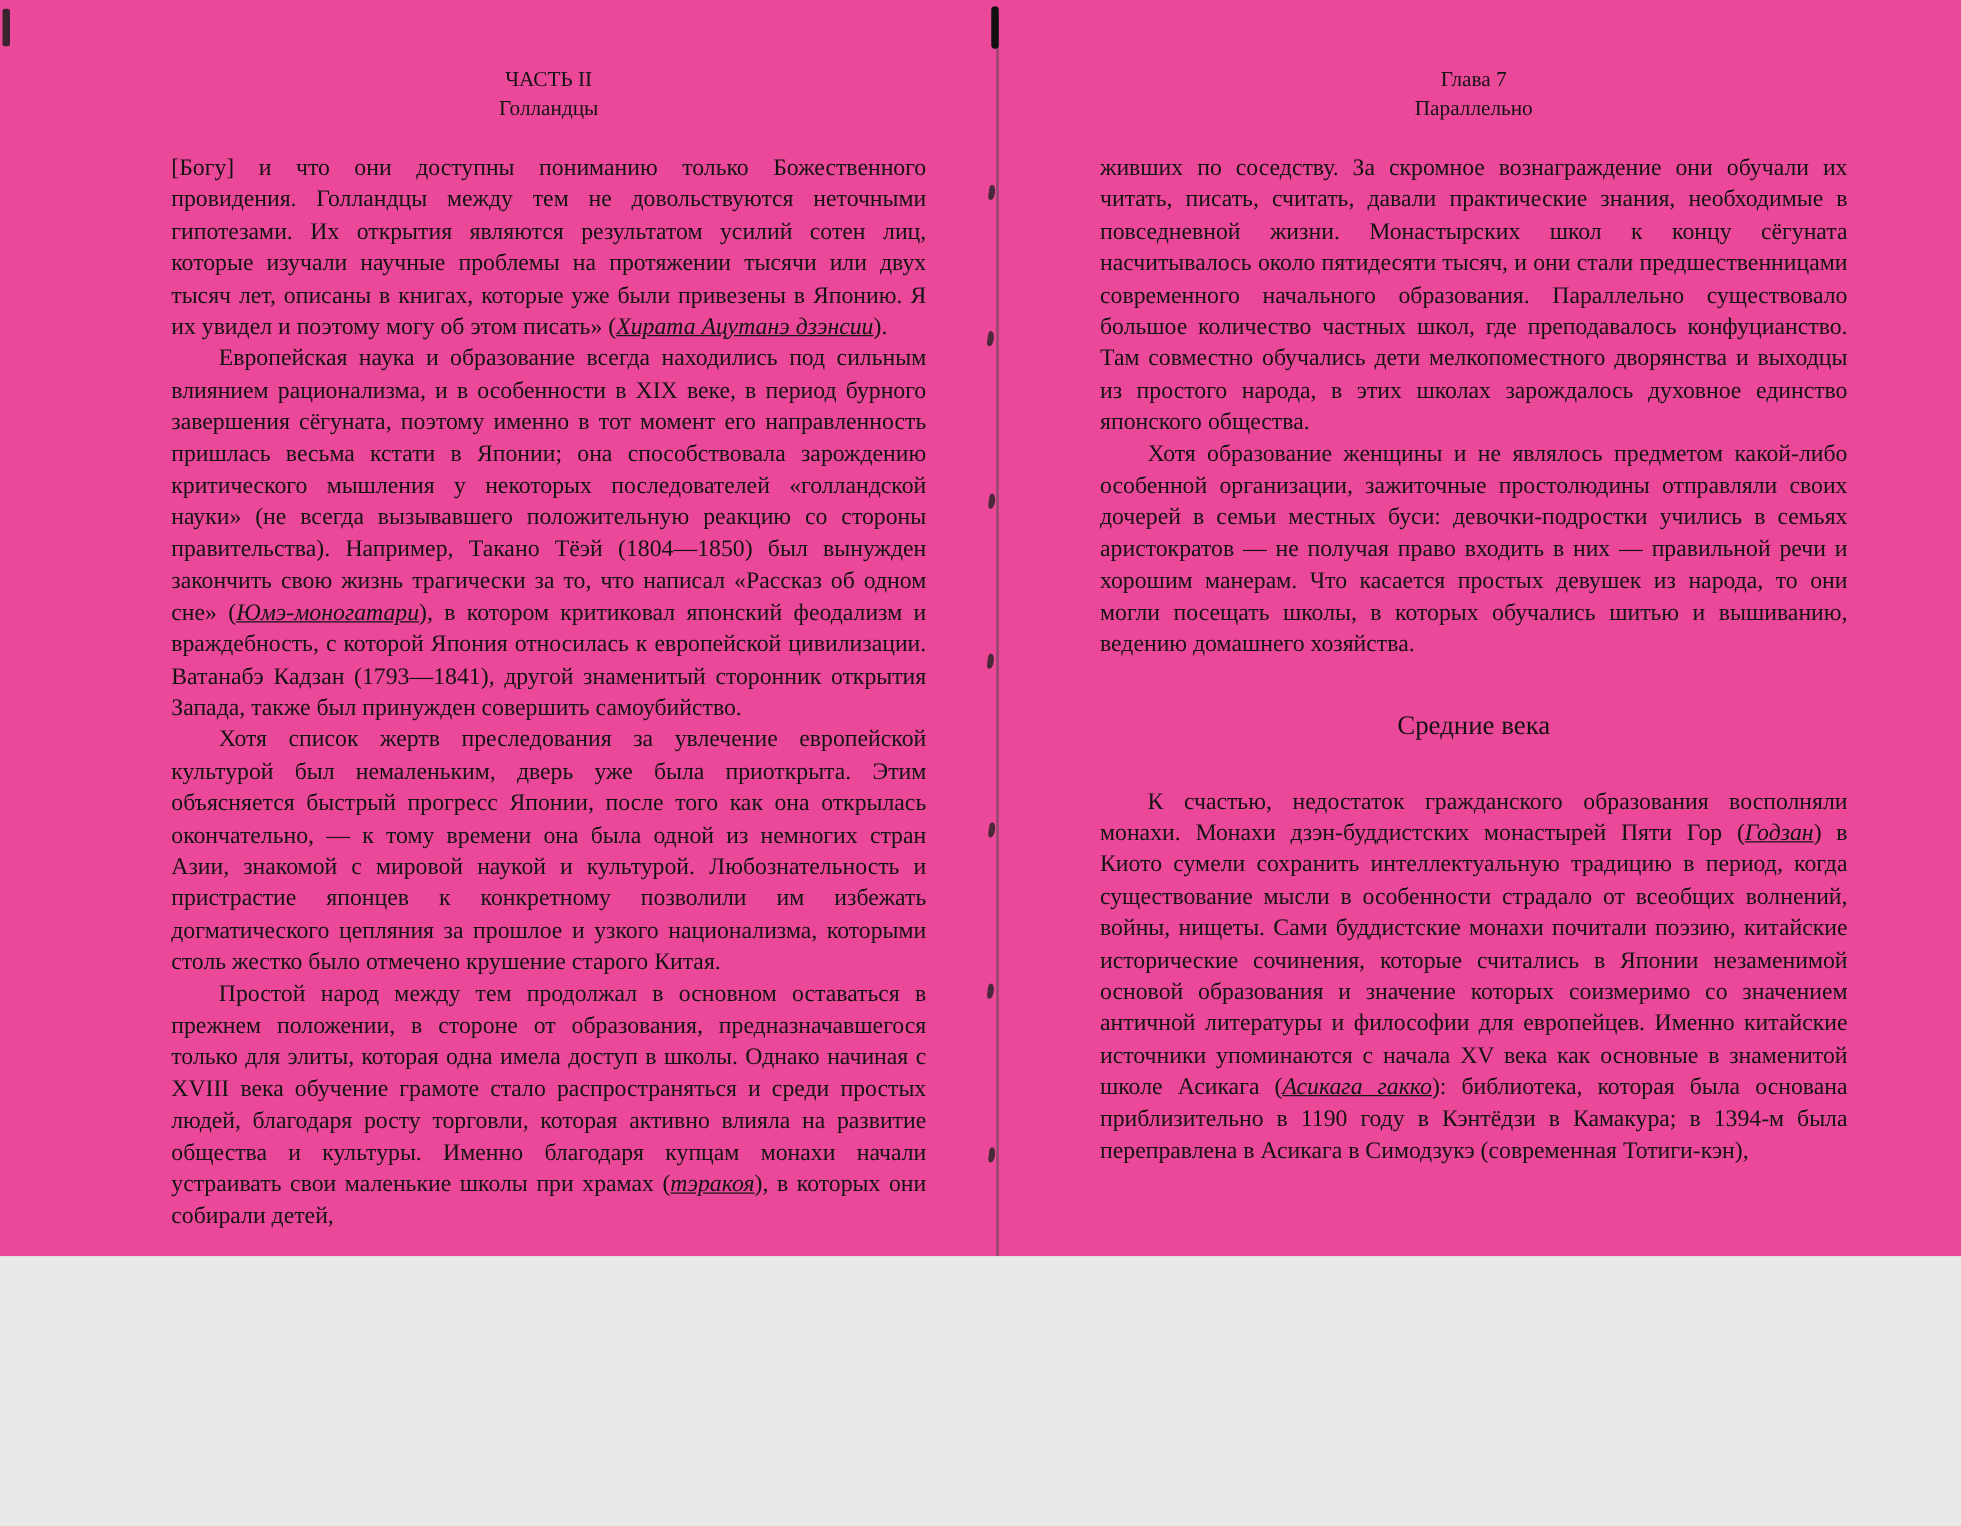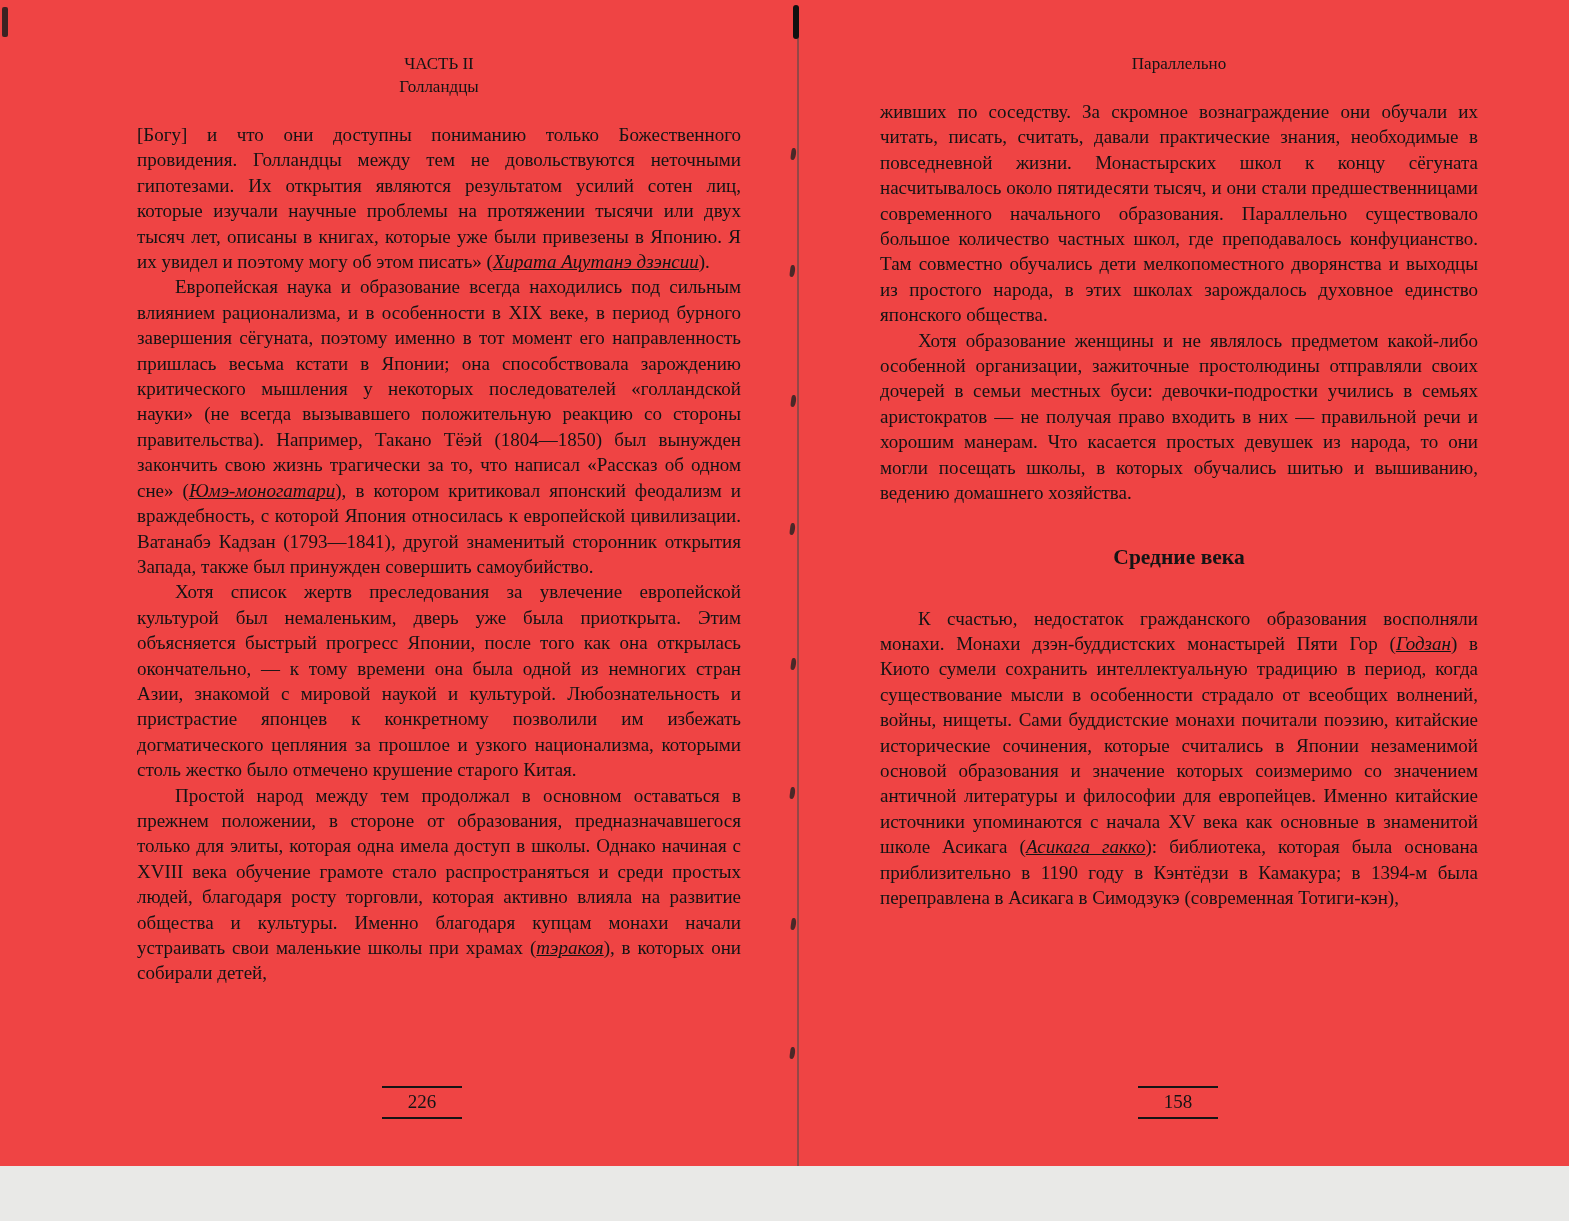--- a/index.html
+++ b/index.html
@@ -1,20 +1,20 @@
 <!DOCTYPE html>
 <html lang="ru"><head>
 <meta charset="utf-8">
 <style>
   * { margin:0; padding:0; box-sizing:border-box; }
   html,body { background:#e9e9e7; }
   .canvas {
     position:relative;
-    width:1569px; height:1166px;
-    background:#ef4444;
+    width:1569px; height:1005px;
+    background:#ec4899;
     overflow:hidden;
     font-family:"Liberation Serif", serif;
     color:#141414;
   }
   .page { position:absolute; top:52px; }
   .left-page  { left:137px; width:604px; }
   .right-page { left:880px; width:598px; }
 
   .page-header {
     text-align:center;
@@ -33,21 +33,20 @@
   .para { text-indent:0; }
   .para.indent { text-indent:38px; }
   .para em { font-style:italic;text-decoration:underline; }
 
   .section-heading {
     text-align:center;
     font-size:21.5px;
     line-height:26px;
     margin:38px 0 36px 0;
     font-style:normal;
-    font-weight:bold;
   }
 
   .page-number-block {
     position:absolute;
     top:1086px;
     width:80px;
     text-align:center;
     border-top:2px solid #151515;
     border-bottom:2px solid #151515;
     padding:3px 0 4px 0;
@@ -109,20 +108,21 @@
     <div class="body-text">
         <p class="para"><span>[Богу] и что они доступны пониманию только Божественного провидения. Голландцы между тем не довольствуются неточными гипотезами. Их открытия являются результатом усилий сотен лиц, которые изучали научные проблемы на протяжении тысячи или двух тысяч лет, описаны в книгах, которые уже были привезены в Японию. Я их увидел и поэтому могу об этом писать» (</span><em>Хирата Ацутанэ дзэнсии</em><span>).</span></p>
         <p class="para indent"><span>Европейская наука и образование всегда находились под сильным влиянием рационализма, и в особенности в XIX веке, в период бурного завершения сёгуната, поэтому именно в тот момент его направленность пришлась весьма кстати в Японии; она способствовала зарождению критического мышления у некоторых последователей «голландской науки» (не всегда вызывавшего положительную реакцию со стороны правительства). Например, Такано Тёэй (1804—1850) был вынужден закончить свою жизнь трагически за то, что написал «Рассказ об одном сне» (</span><em>Юмэ-моногатари</em><span>), в котором критиковал японский феодализм и враждебность, с которой Япония относилась к европейской цивилизации. Ватанабэ Кадзан (1793—1841), другой знаменитый сторонник открытия Запада, также был принужден совершить самоубийство.</span></p>
         <p class="para indent"><span>Хотя список жертв преследования за увлечение европейской культурой был немаленьким, дверь уже была приоткрыта. Этим объясняется быстрый прогресс Японии, после того как она открылась окончательно, — к тому времени она была одной из немногих стран Азии, знакомой с мировой наукой и культурой. Любознательность и пристрастие японцев к конкретному позволили им избежать догматического цепляния за прошлое и узкого национализма, которыми столь жестко было отмечено крушение старого Китая.</span></p>
         <p class="para indent"><span>Простой народ между тем продолжал в основном оставаться в прежнем положении, в стороне от образования, предназначавшегося только для элиты, которая одна имела доступ в школы. Однако начиная с XVIII века обучение грамоте стало распространяться и среди простых людей, благодаря росту торговли, которая активно влияла на развитие общества и культуры. Именно благодаря купцам монахи начали устраивать свои маленькие школы при храмах (</span><em>тэракоя</em><span>), в которых они собирали детей,</span></p>
       </div>
   </div>
 
   <div class="page right-page">
     <div class="page-header">
+      <div>Глава 7</div>
       <div>Параллельно</div>
     </div>
     <div class="body-text">
         <p class="para"><span>живших по соседству. За скромное вознаграждение они обучали их читать, писать, считать, давали практические знания, необходимые в повседневной жизни. Монастырских школ к концу сёгуната насчитывалось около пятидесяти тысяч, и они стали предшественницами современного начального образования. Параллельно существовало большое количество частных школ, где преподавалось конфуцианство. Там совместно обучались дети мелкопоместного дворянства и выходцы из простого народа, в этих школах зарождалось духовное единство японского общества.</span></p>
         <p class="para indent"><span>Хотя образование женщины и не являлось предметом какой-либо особенной организации, зажиточные простолюдины отправляли своих дочерей в семьи местных буси: девочки-подростки учились в семьях аристократов — не получая право входить в них — правильной речи и хорошим манерам. Что касается простых девушек из народа, то они могли посещать школы, в которых обучались шитью и вышиванию, ведению домашнего хозяйства.</span></p>
       </div>
     <div class="section-heading">Средние века</div>
     <div class="body-text">
         <p class="para indent"><span>К счастью, недостаток гражданского образования восполняли монахи. Монахи дзэн-буддистских монастырей Пяти Гор (</span><em>Годзан</em><span>) в Киото сумели сохранить интеллектуальную традицию в период, когда существование мысли в особенности страдало от всеобщих волнений, войны, нищеты. Сами буддистские монахи почитали поэзию, китайские исторические сочинения, которые считались в Японии незаменимой основой образования и значение которых соизмеримо со значением античной литературы и философии для европейцев. Именно китайские источники упоминаются с начала XV века как основные в знаменитой школе Асикага (</span><em>Асикага гакко</em><span>): библиотека, которая была основана приблизительно в 1190 году в Кэнтёдзи в Камакура; в 1394-м была переправлена в Асикага в Симодзукэ (современная Тотиги-кэн),</span></p>
       </div>

